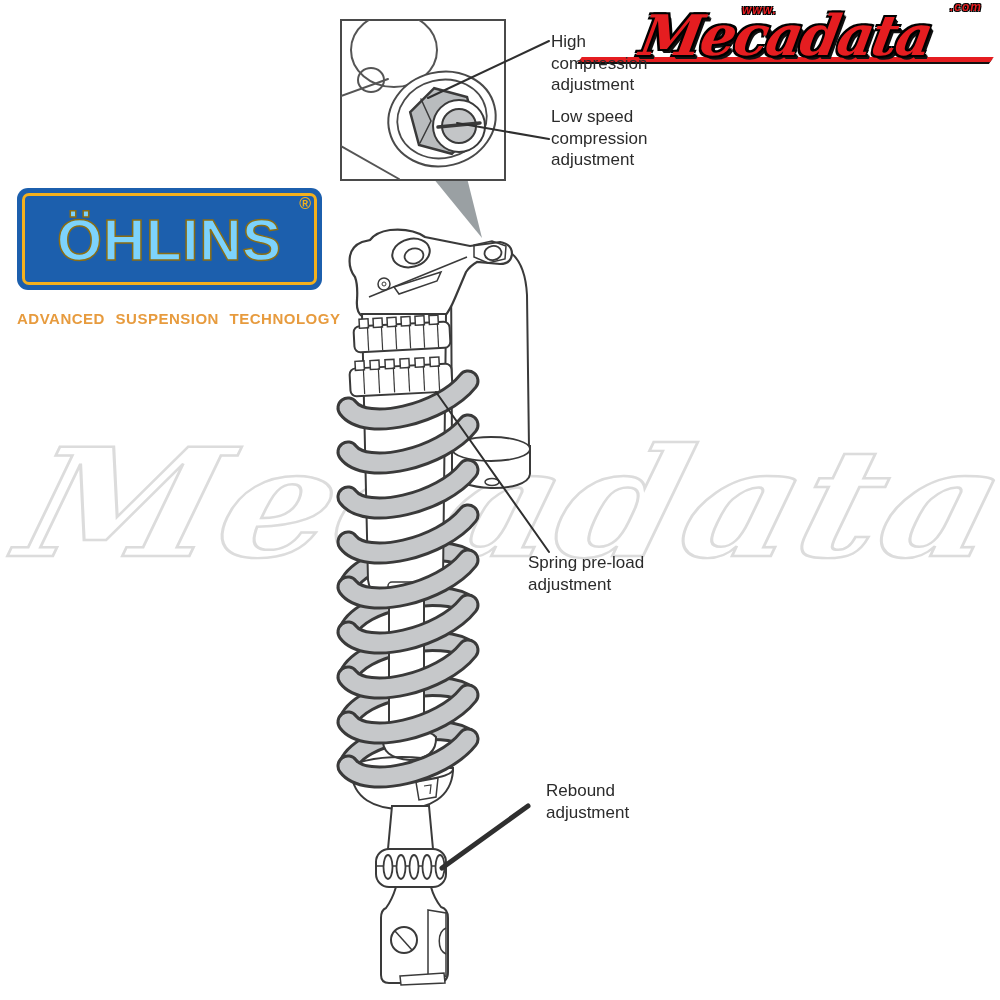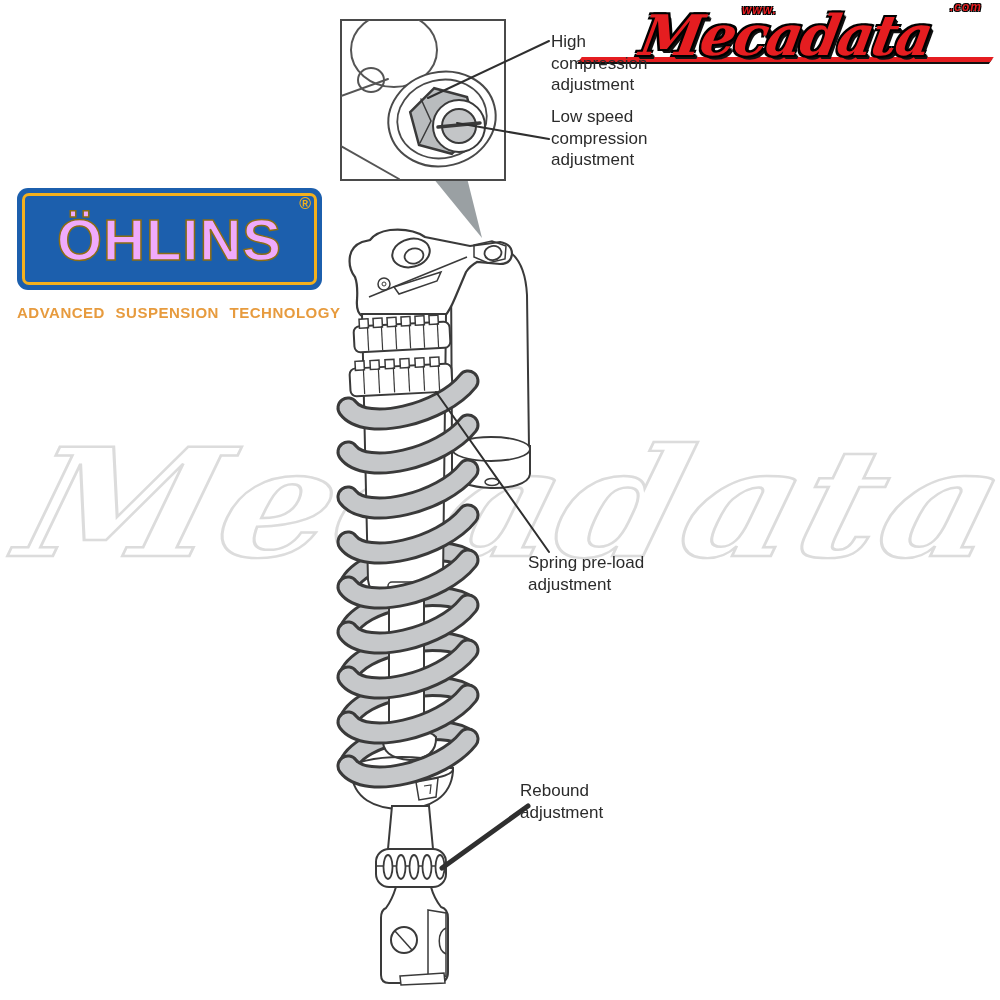--- a/index.html
+++ b/index.html
@@ -24,36 +24,36 @@
   .mec-com{right:18px;top:0px;}
   .mec-underline{position:absolute;left:18px;top:57px;width:412px;height:5px;
     background:#e51d20;box-shadow:0 2px 0 #111;transform:skewX(-35deg);}
 
   
   .ohlins{position:absolute;left:17px;top:188px;width:305px;}
   .ohlins-box{position:relative;width:305px;height:102px;background:#1c5fad;
     border-radius:11px;display:flex;align-items:center;justify-content:center;}
   .ohlins-box::after{content:"";position:absolute;left:5px;top:5px;right:5px;bottom:5px;
     border:3px solid #f3b01d;border-radius:7px;pointer-events:none;}
-  .ohlins-text{color:#f0abfc;font-weight:bold;font-size:58px;letter-spacing:1px;
+  .ohlins-text{color:#7dd3fc;font-weight:bold;font-size:58px;letter-spacing:1px;
     font-family:"Liberation Sans",sans-serif;
     -webkit-text-stroke:1.5px #8a6d14;line-height:1;padding-top:2px;}
   .ohlins-reg{position:absolute;top:8px;right:11px;color:#f3b01d;font-size:16px;
     font-weight:bold;line-height:1;}
-  .ohlins-tagline{margin-top:14px;width:305px;text-align:left;color:#e79b3e;
+  .ohlins-tagline{margin-top:20px;width:305px;text-align:left;color:#e79b3e;
     font-weight:bold;font-size:15px;letter-spacing:0.5px;word-spacing:6px;
     white-space:nowrap;}
 
   
   .label{position:absolute;font-size:17px;line-height:1.27;
     color:#2b2b2b;white-space:pre-line;}
   .label-high{left:551px;top:31px;}
   .label-low{left:551px;top:106px;}
   .label-preload{left:528px;top:552px;}
-  .label-rebound{left:520px;top:780px;}
+  .label-rebound{left:546px;top:780px;}
 
   svg.scene{position:absolute;left:0;top:0;}
 </style>
 </head>
 <body>
 
 <svg class="scene" width="1000" height="1000" viewBox="0 0 1000 1000">
   <defs>
     <clipPath id="insetClip">
         <rect x="341" y="20" width="164" height="160"></rect>

